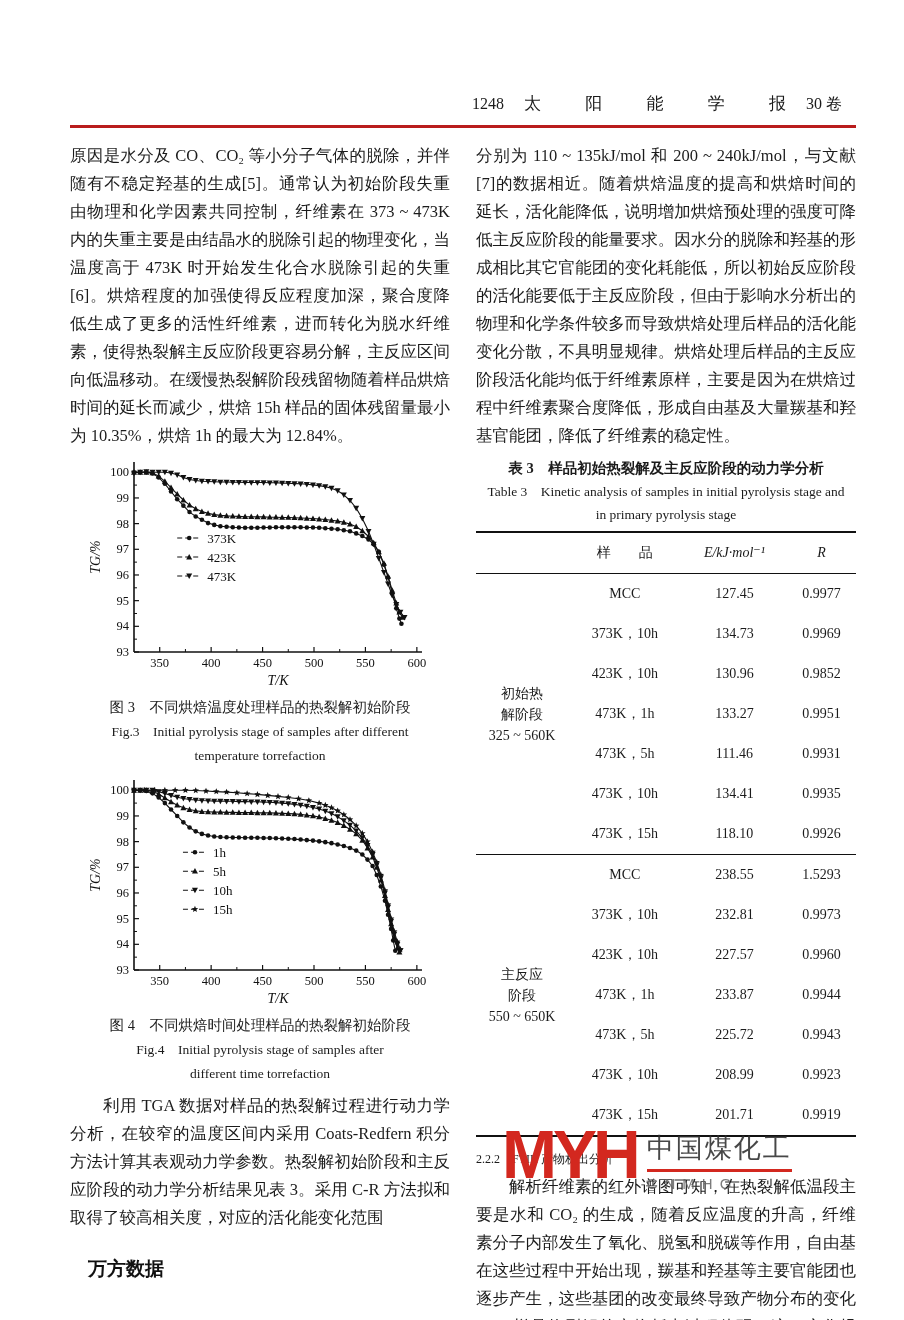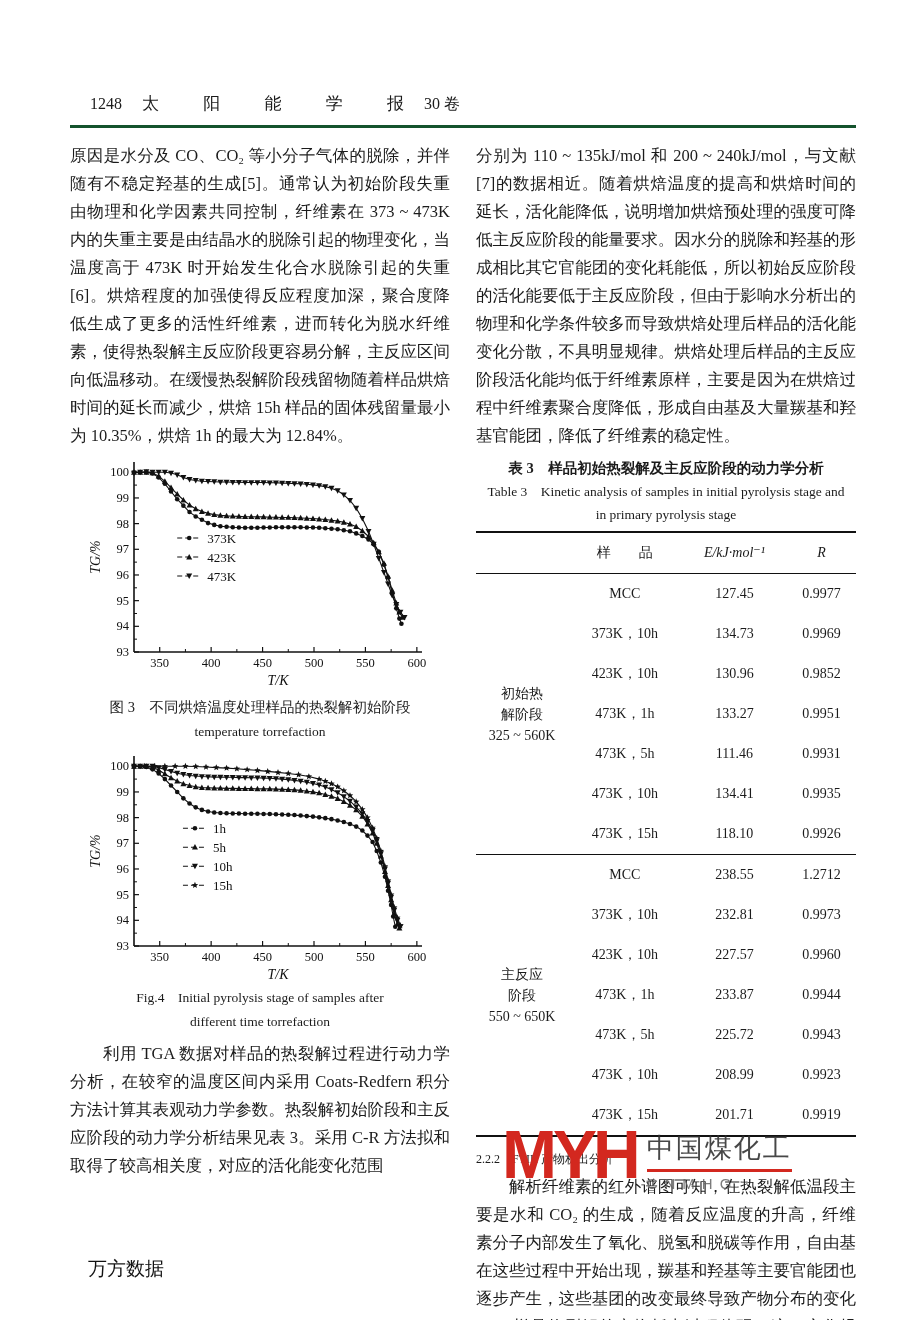--- a/index.html
+++ b/index.html
@@ -4,22 +4,22 @@
 <style>
   * { box-sizing: border-box; }
   html,body { margin:0; padding:0; }
   body {
     width:904px; height:1320px; position:relative; overflow:hidden;
     background:#ffffff; color:#1b1b1b;
     font-family:"Liberation Serif","DejaVu Serif",serif;
   }
   .page { padding:92px 48px 0 70px; }
   .header {
-    display:flex; justify-content:flex-start; align-items:baseline;
-    padding:0 14px 10px 20px; border-bottom:3px solid #14532d;
+    display:flex; justify-content:flex-end; align-items:baseline;
+    padding:0 14px 10px 20px; border-bottom:3px solid #b91c1c;
   }
   .page-num { font-size:16px; }
   .journal-title { font-size:17px; letter-spacing:20px; text-indent:20px;font-family:Liberation Serif, serif; }
   .volume { font-size:16px; }
   .columns { display:flex; gap:26px; margin-top:14px; }
   .col { width:395px; font-size:16.5px; line-height:28px; text-align:justify; }
   .col p { margin:0; }
   p.indent { text-indent:2em; }
 
   .figure { margin:4px 0 0 0; }
@@ -53,21 +53,21 @@
   .wm-cn {
     font-size:27px; letter-spacing:2px; color:rgba(45,45,45,0.88);
     padding-bottom:3px; border-bottom:3px solid;
     font-family:"Liberation Sans","DejaVu Sans",sans-serif;
   }
   .wm-en {
     font-size:15px; letter-spacing:7px; color:rgba(100,100,100,0.85);
     font-family:"Liberation Sans","DejaVu Sans",sans-serif; margin-top:3px;
   }
   .footer-brand {
-    position:absolute; left:88px; top:1256px; font-size:19px; font-weight:normal;
+    position:absolute; left:88px; top:1256px; font-size:19px; font-weight:bold;
     font-family:"Liberation Sans","DejaVu Sans",sans-serif; color:#111;
   }
 </style>
 </head>
 <body>
 
 <div class="page">
 
   <div class="header">
     <span class="page-num">1248</span>
@@ -274,20 +274,21 @@
             <line x1="89.19999999999999" y1="103" x2="113.19999999999999" y2="103" stroke="#111" stroke-width="1.1" stroke-dasharray="5 3"></line>
             <polygon points="101.19999999999999,99.9 98.19999999999999,105.4 104.19999999999999,105.4" fill="#111"></polygon>
             <text x="119.19999999999999" y="107.5" font-size="13" fill="#111" font-family="Liberation Serif,DejaVu Serif,serif">423K</text>
             <line x1="89.19999999999999" y1="122" x2="113.19999999999999" y2="122" stroke="#111" stroke-width="1.1" stroke-dasharray="5 3"></line>
             <polygon points="101.19999999999999,125.1 98.19999999999999,119.6 104.19999999999999,119.6" fill="#111"></polygon>
             <text x="119.19999999999999" y="126.5" font-size="13" fill="#111" font-family="Liberation Serif,DejaVu Serif,serif">473K</text>
             <text x="190" y="231" font-size="14" font-style="italic" text-anchor="middle" fill="#111" font-family="Liberation Serif,DejaVu Serif,serif">T/K</text>
             <text x="12" y="103" font-size="14" font-style="italic" text-anchor="middle" fill="#111" font-family="Liberation Serif,DejaVu Serif,serif" transform="rotate(-90 12 103)">TG/%</text>
           </svg>
         <div class="fig-cap-cn">图 3　不同烘焙温度处理样品的热裂解初始阶段</div>
+        <div class="fig-cap-en">Fig.3　Initial pyrolysis stage of samples after different</div>
         <div class="fig-cap-en">temperature torrefaction</div>
       </div>
 
       <div class="figure">
         <svg width="344" height="238" viewBox="0 0 344 238">
             <line x1="46" y1="8" x2="46" y2="198" stroke="#111" stroke-width="1.6"></line>
             <line x1="46" y1="198" x2="334" y2="198" stroke="#111" stroke-width="1.6"></line>
             <line x1="71.71428571428572" y1="198" x2="71.71428571428572" y2="193" stroke="#111" stroke-width="1.2"></line>
             <text x="71.71428571428572" y="213" font-size="12.5" text-anchor="middle" fill="#111" font-family="Liberation Serif,DejaVu Serif,serif">350</text>
             <line x1="123.14285714285714" y1="198" x2="123.14285714285714" y2="193" stroke="#111" stroke-width="1.2"></line>
@@ -519,20 +520,21 @@
             <text x="124.96000000000001" y="103.7" font-size="13" fill="#111" font-family="Liberation Serif,DejaVu Serif,serif">5h</text>
             <line x1="94.96000000000001" y1="118.2" x2="118.96000000000001" y2="118.2" stroke="#111" stroke-width="1.1" stroke-dasharray="5 3"></line>
             <polygon points="106.96000000000001,121.3 103.96000000000001,115.8 109.96000000000001,115.8" fill="#111"></polygon>
             <text x="124.96000000000001" y="122.7" font-size="13" fill="#111" font-family="Liberation Serif,DejaVu Serif,serif">10h</text>
             <line x1="94.96000000000001" y1="137.2" x2="118.96000000000001" y2="137.2" stroke="#111" stroke-width="1.1" stroke-dasharray="5 3"></line>
             <polygon points="106.96,133.80 107.84,135.99 110.19,136.15 108.39,137.66 108.96,139.95 106.96,138.70 104.96,139.95 105.53,137.66 103.73,136.15 106.08,135.99" fill="#111"></polygon>
             <text x="124.96000000000001" y="141.7" font-size="13" fill="#111" font-family="Liberation Serif,DejaVu Serif,serif">15h</text>
             <text x="190" y="231" font-size="14" font-style="italic" text-anchor="middle" fill="#111" font-family="Liberation Serif,DejaVu Serif,serif">T/K</text>
             <text x="12" y="103" font-size="14" font-style="italic" text-anchor="middle" fill="#111" font-family="Liberation Serif,DejaVu Serif,serif" transform="rotate(-90 12 103)">TG/%</text>
           </svg>
+        <div class="fig-cap-cn">图 4　不同烘焙时间处理样品的热裂解初始阶段</div>
         <div class="fig-cap-en">Fig.4　Initial pyrolysis stage of samples after</div>
         <div class="fig-cap-en">different time torrefaction</div>
       </div>
 
       <p class="indent" style="margin-top:6px;">利用 TGA 数据对样品的热裂解过程进行动力学分析，在较窄的温度区间内采用 Coats-Redfern 积分方法计算其表观动力学参数。热裂解初始阶段和主反应阶段的动力学分析结果见表 3。采用 C-R 方法拟和取得了较高相关度，对应的活化能变化范围</p>
     </div>
 
     <div class="col">
       <p>分别为 110 ~ 135kJ/mol 和 200 ~ 240kJ/mol，与文献[7]的数据相近。随着烘焙温度的提高和烘焙时间的延长，活化能降低，说明增加烘焙预处理的强度可降低主反应阶段的能量要求。因水分的脱除和羟基的形成相比其它官能团的变化耗能低，所以初始反应阶段的活化能要低于主反应阶段，但由于影响水分析出的物理和化学条件较多而导致烘焙处理后样品的活化能变化分散，不具明显规律。烘焙处理后样品的主反应阶段活化能均低于纤维素原样，主要是因为在烘焙过程中纤维素聚合度降低，形成自由基及大量羰基和羟基官能团，降低了纤维素的稳定性。</p>
 
@@ -591,21 +593,21 @@
                 <td>0.9926</td>
               </tr>
               <tr class="group-start">
                 <td class="group-label" rowspan="7">
                   <div>主反应</div>
                   <div>阶段</div>
                   <div>550 ~ 650K</div>
                 </td>
                 <td>MCC</td>
                 <td>238.55</td>
-                <td>1.2712</td>
+                <td>1.5293</td>
               </tr>
               <tr>
                 <td>373K，10h</td>
                 <td>232.81</td>
                 <td>0.9973</td>
               </tr>
               <tr>
                 <td>423K，10h</td>
                 <td>227.57</td>
                 <td>0.9960</td>

